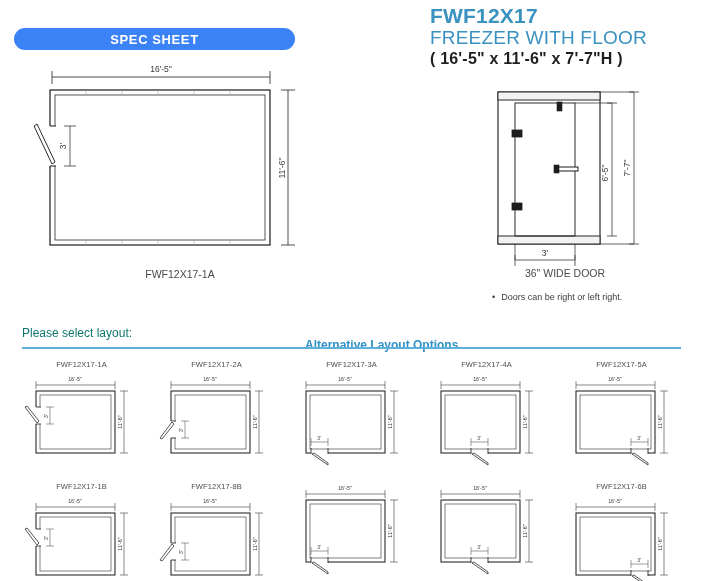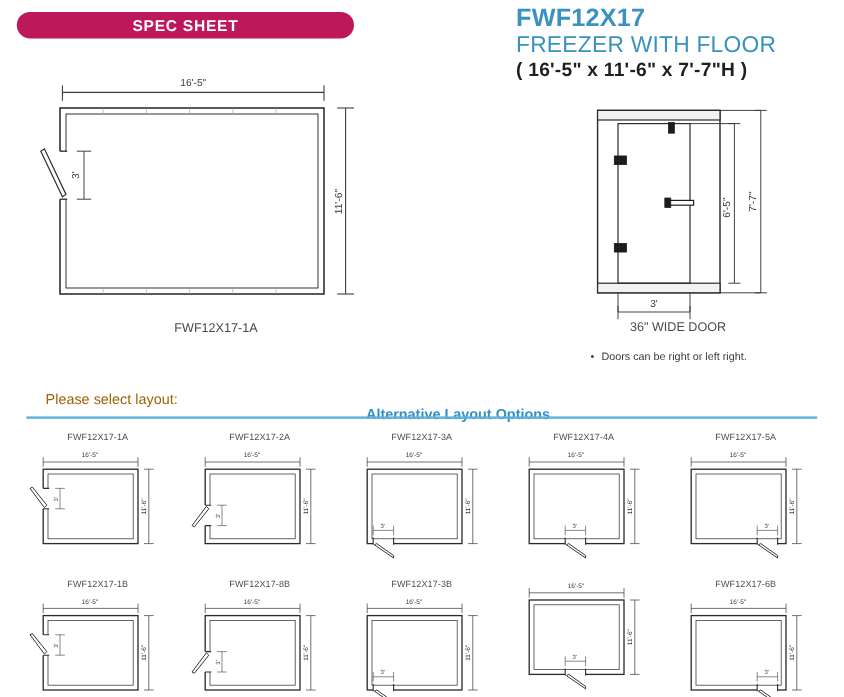--- a/index.html
+++ b/index.html
@@ -13,24 +13,24 @@
     position: relative;
     font-family: "Liberation Sans", sans-serif;
     color: #404040;
     overflow: hidden;
   }
 
   
   .spec-banner {
     position: absolute;
     left: 14px;
-    top: 10px;
+    top: 28px;
     width: 281px;
     height: 22px;
-    background: #be185d;
+    background: #3b82f6;
     border-radius: 11px;
     display: flex;
     align-items: center;
     justify-content: center;
   }
   .spec-banner-label {
     color: #ffffff;
     font-size: 13px;
     font-weight: bold;
     letter-spacing: 0.6px;
@@ -119,22 +119,21 @@
     left: 22px;
     top: 326px;
     width: 659px;
     height: 18px;
   }
   .select-label {
     position: absolute;
     left: 0;
     top: 0;
     font-size: 12px;
-    color: #a16207;
-    margin-left: 16px;
+    color: #0f766e;
   }
   .alt-label {
     position: absolute;
     left: 283px;
     top: 12px;
     font-size: 12px;
     font-weight: bold;
     color: #2f91c8;
   }
   .select-rule {
@@ -547,21 +546,20 @@
             <line x1="36" y1="52" x2="36" y2="69"></line>
               <line x1="32" y1="52" x2="40" y2="52"></line>
               <line x1="32" y1="69" x2="40" y2="69"></line>
           </g>
           <text x="34" y="61" text-anchor="middle" font-size="5" fill="#3a3a3a" transform="rotate(-90 34 61)" font-family="Liberation Sans, sans-serif">3'</text>
         </svg>
       </div>
     </div>
 
     <div class="thumb-cell">
-      <div class="thumb-label">FWF12X17-3B</div>
       <div class="thumb-draw">
         <svg width="135" height="100" viewBox="0 0 135 100">
           <g stroke="#3a3a3a" stroke-width="0.6" fill="none">
             <line x1="22" y1="16" x2="101" y2="16"></line>
               <line x1="22" y1="12" x2="22" y2="20"></line>
               <line x1="101" y1="12" x2="101" y2="20"></line>
           </g>
           <text x="61" y="12" text-anchor="middle" font-size="5.4" fill="#3a3a3a" font-family="Liberation Sans, sans-serif">16'-5"</text>
           <g stroke="#3a3a3a" stroke-width="0.6" fill="none">
             <line x1="110" y1="22" x2="110" y2="84"></line>

